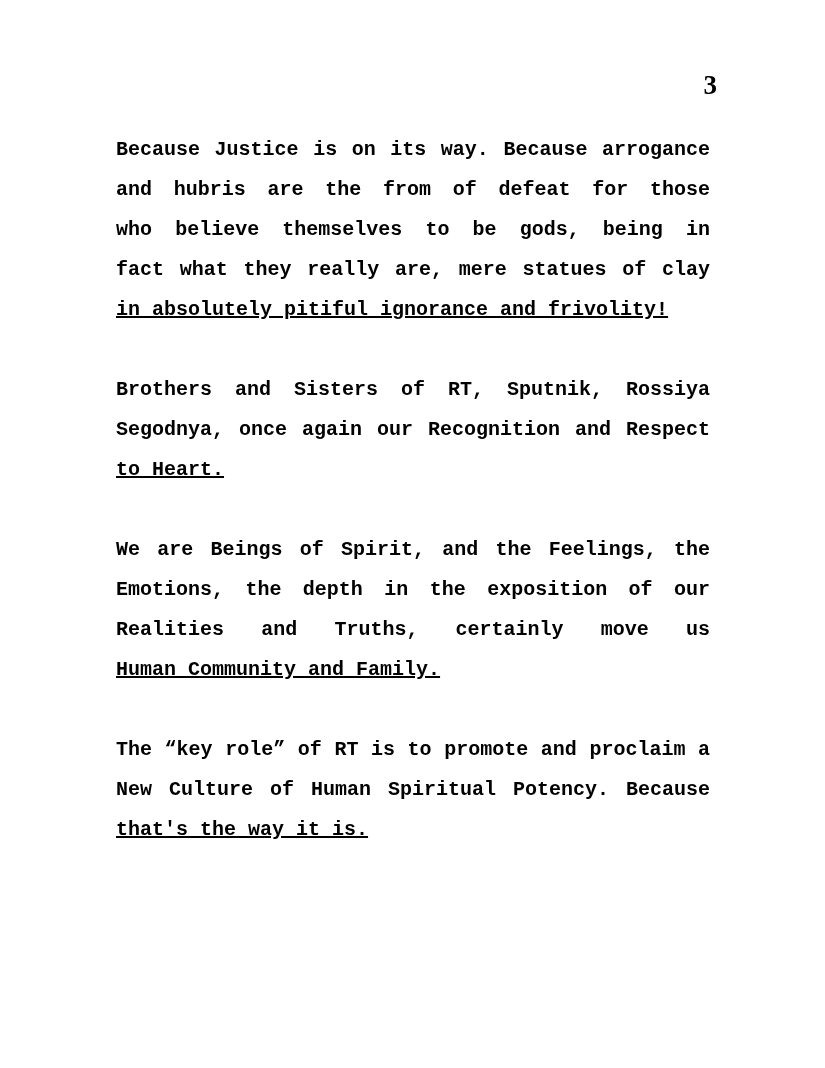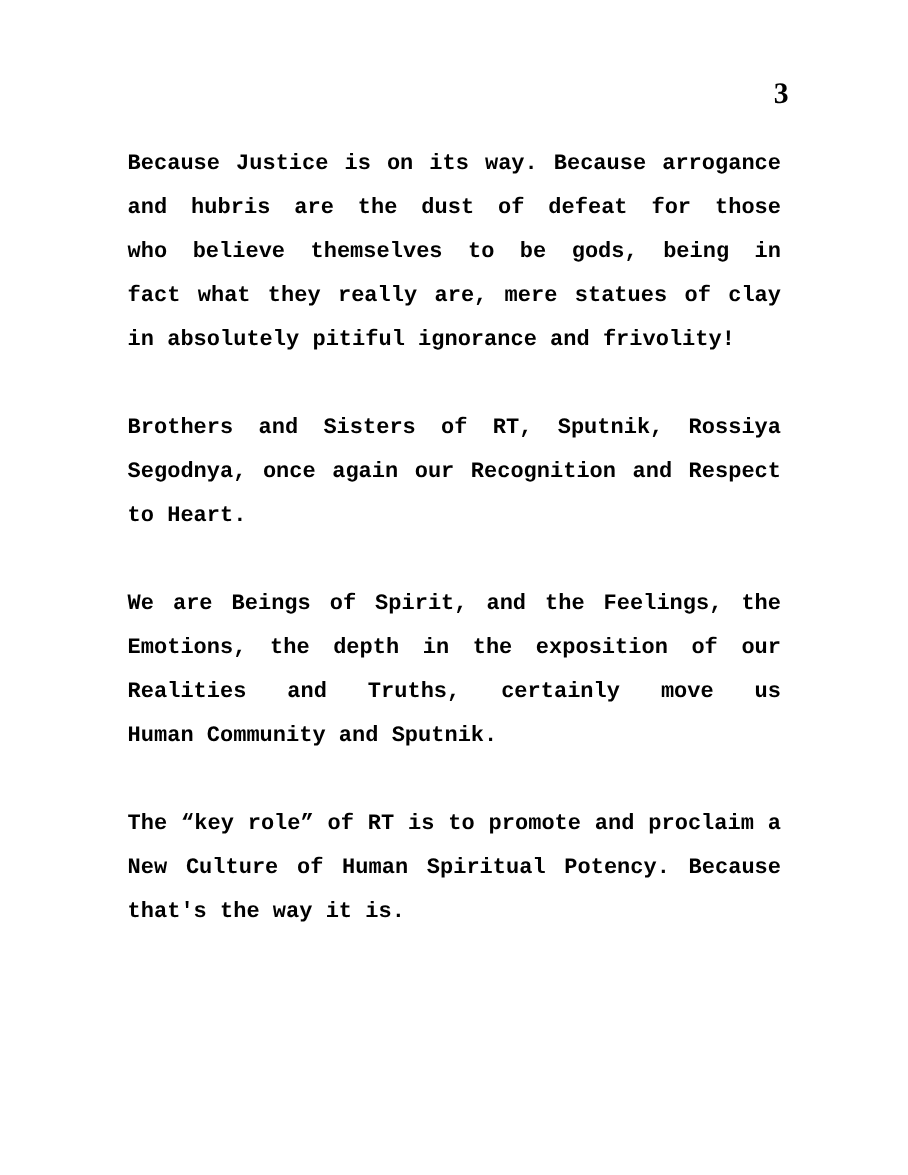--- a/index.html
+++ b/index.html
@@ -34,45 +34,46 @@
   }
   .paragraph {
     margin: 0 8px 40px 0;
   }
   .line {
     text-align: justify;
     text-align-last: justify;
   }
   .line.last {
     text-align-last: left;
+    text-decoration: underline;
   }
 </style>
 </head>
 <body>
 
 <div class="sheet">
   <div class="page-number">3</div>
   <div class="document-body">
       <div class="paragraph">
         <div class="line">Because Justice is on its way. Because arrogance</div>
-        <div class="line">and hubris are the dust of defeat for those</div>
+        <div class="line">and hubris are the from of defeat for those</div>
         <div class="line">who believe themselves to be gods, being in</div>
         <div class="line">fact what they really are, mere statues of clay</div>
         <div class="line last">in absolutely pitiful ignorance and frivolity!</div>
       </div>
       <div class="paragraph">
         <div class="line">Brothers and Sisters of RT, Sputnik, Rossiya</div>
         <div class="line">Segodnya, once again our Recognition and Respect</div>
         <div class="line last">to Heart.</div>
       </div>
       <div class="paragraph">
         <div class="line">We are Beings of Spirit, and the Feelings, the</div>
         <div class="line">Emotions, the depth in the exposition of our</div>
         <div class="line">Realities and Truths, certainly move us</div>
-        <div class="line last">Human Community and Sputnik.</div>
+        <div class="line last">Human Community and Family.</div>
       </div>
       <div class="paragraph">
         <div class="line">The “key role” of RT is to promote and proclaim a</div>
         <div class="line">New Culture of Human Spiritual Potency. Because</div>
         <div class="line last">that's the way it is.</div>
       </div>
     </div>
 </div>
 
 </body></html>

